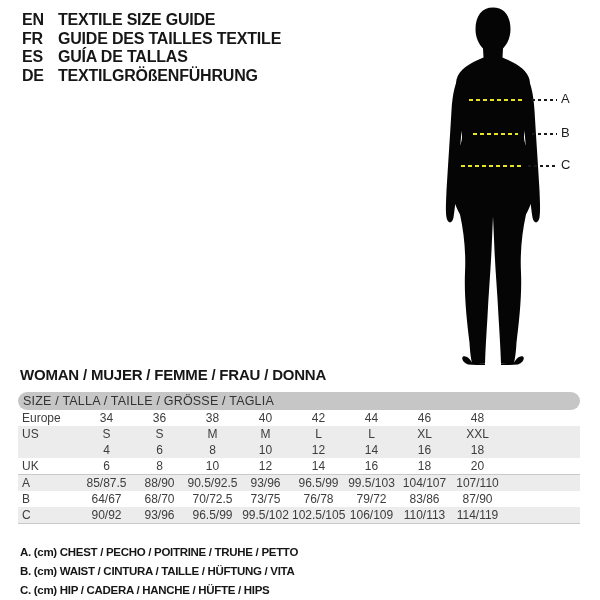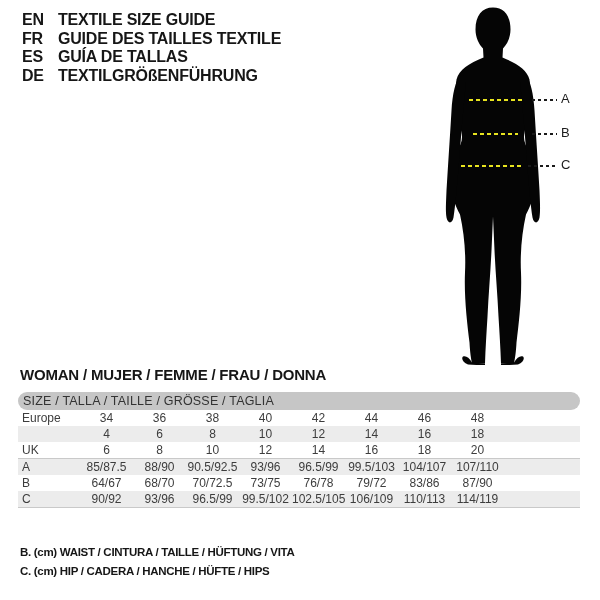--- a/index.html
+++ b/index.html
@@ -140,20 +140,32 @@
     <td>36</td>
     <td>38</td>
     <td>40</td>
     <td>42</td>
     <td>44</td>
     <td>46</td>
     <td>48</td>
     <td></td>
   </tr>
   <tr class="stripe">
+    <td class="lbl">US</td>
+    <td>S</td>
+    <td>S</td>
+    <td>M</td>
+    <td>M</td>
+    <td>L</td>
+    <td>L</td>
+    <td>XL</td>
+    <td>XXL</td>
+    <td></td>
+  </tr>
+  <tr class="stripe">
     <td class="lbl"></td>
     <td>4</td>
     <td>6</td>
     <td>8</td>
     <td>10</td>
     <td>12</td>
     <td>14</td>
     <td>16</td>
     <td>18</td>
     <td></td>
@@ -203,15 +215,16 @@
     <td>102.5/105</td>
     <td>106/109</td>
     <td>110/113</td>
     <td>114/119</td>
     <td></td>
   </tr>
 </tbody>
   </table>
 
 <div class="legend">
+  <div class="legend-line">A. (cm) CHEST / PECHO / POITRINE / TRUHE / PETTO</div>
   <div class="legend-line">B. (cm) WAIST / CINTURA / TAILLE / HÜFTUNG / VITA</div>
   <div class="legend-line">C. (cm) HIP / CADERA / HANCHE / HÜFTE / HIPS</div>
 </div>
 
 </body></html>

